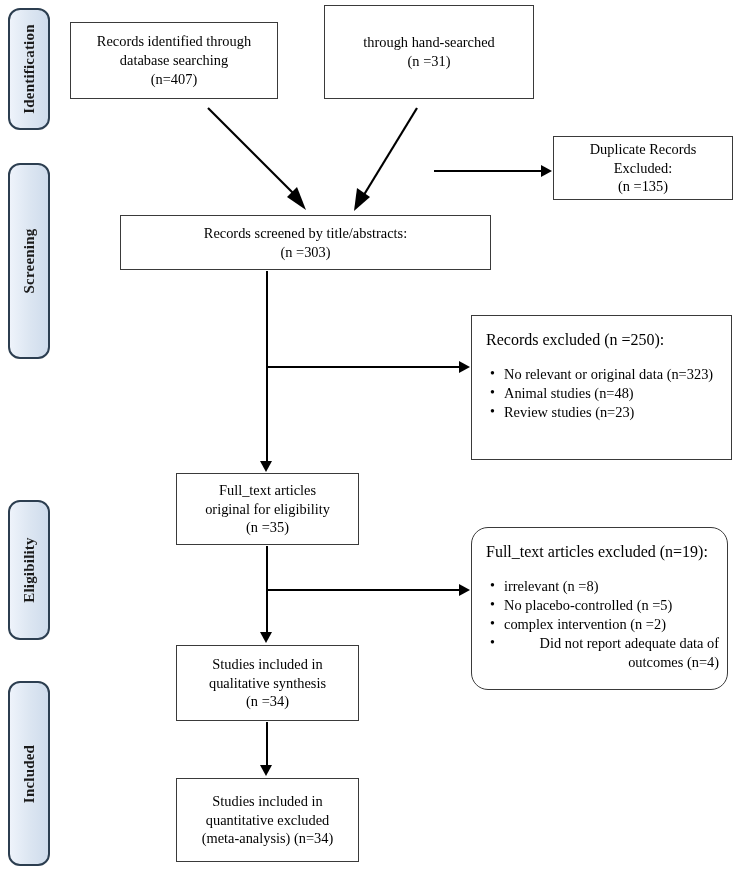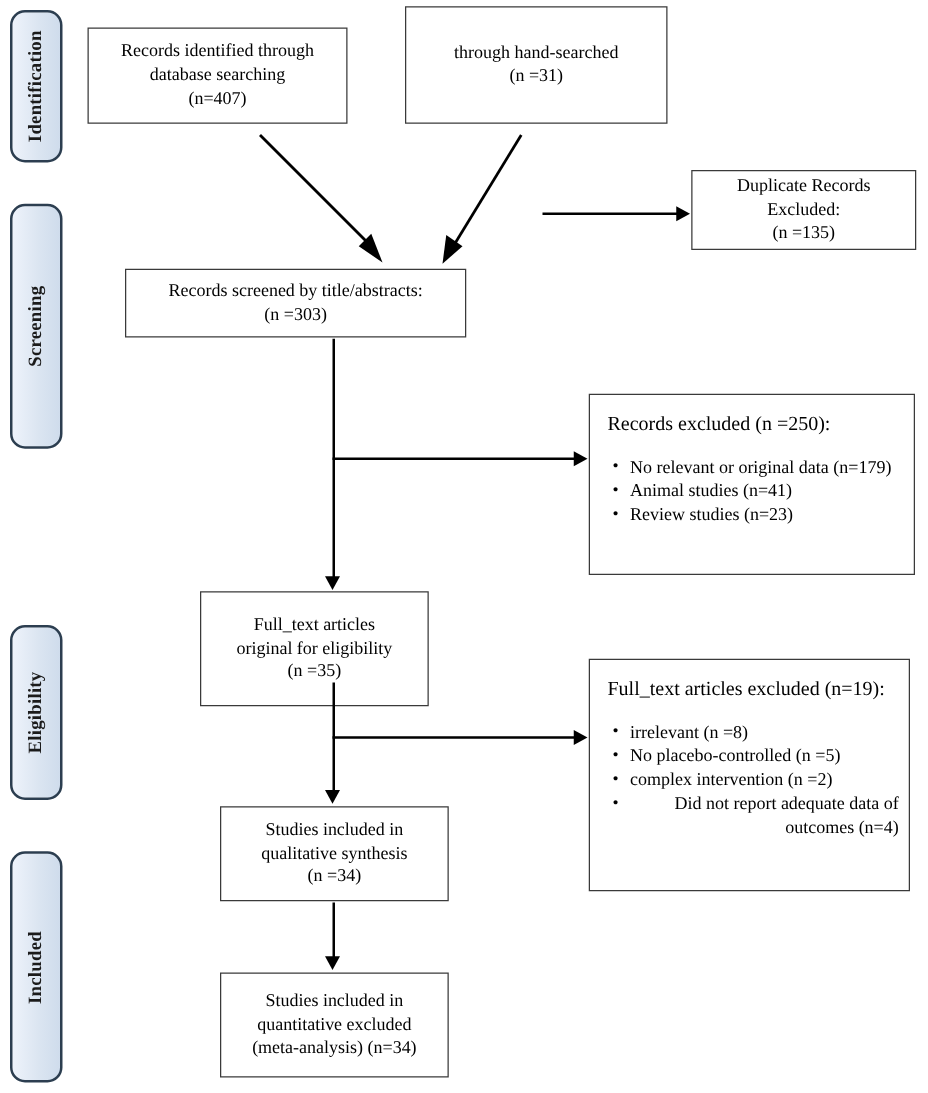--- a/index.html
+++ b/index.html
@@ -161,45 +161,45 @@
   </div>
 
   <div class="box" style="left:553px; top:136px; width:180px; height:64px;">
     <div class="lines">
       <span class="line">Duplicate Records</span>
       <span class="line">Excluded:</span>
       <span class="line">(n =135)</span>
     </div>
   </div>
 
-  <div class="box" style="left:100px; top:215px; width:273px; height:55px;">
+  <div class="box" style="left:120px; top:215px; width:371px; height:55px;">
     <div class="lines">
       <span class="line">Records screened by title/abstracts:</span>
       <span class="line">(n =303)</span>
     </div>
   </div>
 
   <div class="box listbox" style="left:471px; top:315px; width:261px; height:145px;">
     <span class="heading">Records excluded (n =250):</span>
     <ul>
-      <li>No relevant or original data (n=179)</li>
-      <li>Animal studies  (n=41)</li>
+      <li>No relevant or original data (n=323)</li>
+      <li>Animal studies  (n=48)</li>
       <li>Review studies  (n=23)</li>
     </ul>
   </div>
 
-  <div class="box" style="left:160px; top:473px; width:183px; height:92px;">
+  <div class="box" style="left:176px; top:473px; width:183px; height:72px;">
     <div class="lines">
       <span class="line">Full_text articles</span>
       <span class="line">original for eligibility</span>
       <span class="line">(n =35)</span>
     </div>
   </div>
 
-  <div class="box listbox" style="left:471px; top:527px; width:257px; height:186px;">
+  <div class="box listbox" style="left:471px; top:527px; width:257px; height:163px;border-radius:17px;">
     <span class="heading">Full_text articles excluded (n=19):</span>
     <ul>
       <li>irrelevant (n =8)</li>
       <li>No placebo-controlled (n =5)</li>
       <li>complex intervention (n =2)</li>
       <li class="wrap" style="width:215px;">Did not report adequate data of outcomes (n=4)</li>
     </ul>
   </div>
 
   <div class="box" style="left:176px; top:645px; width:183px; height:76px;">

